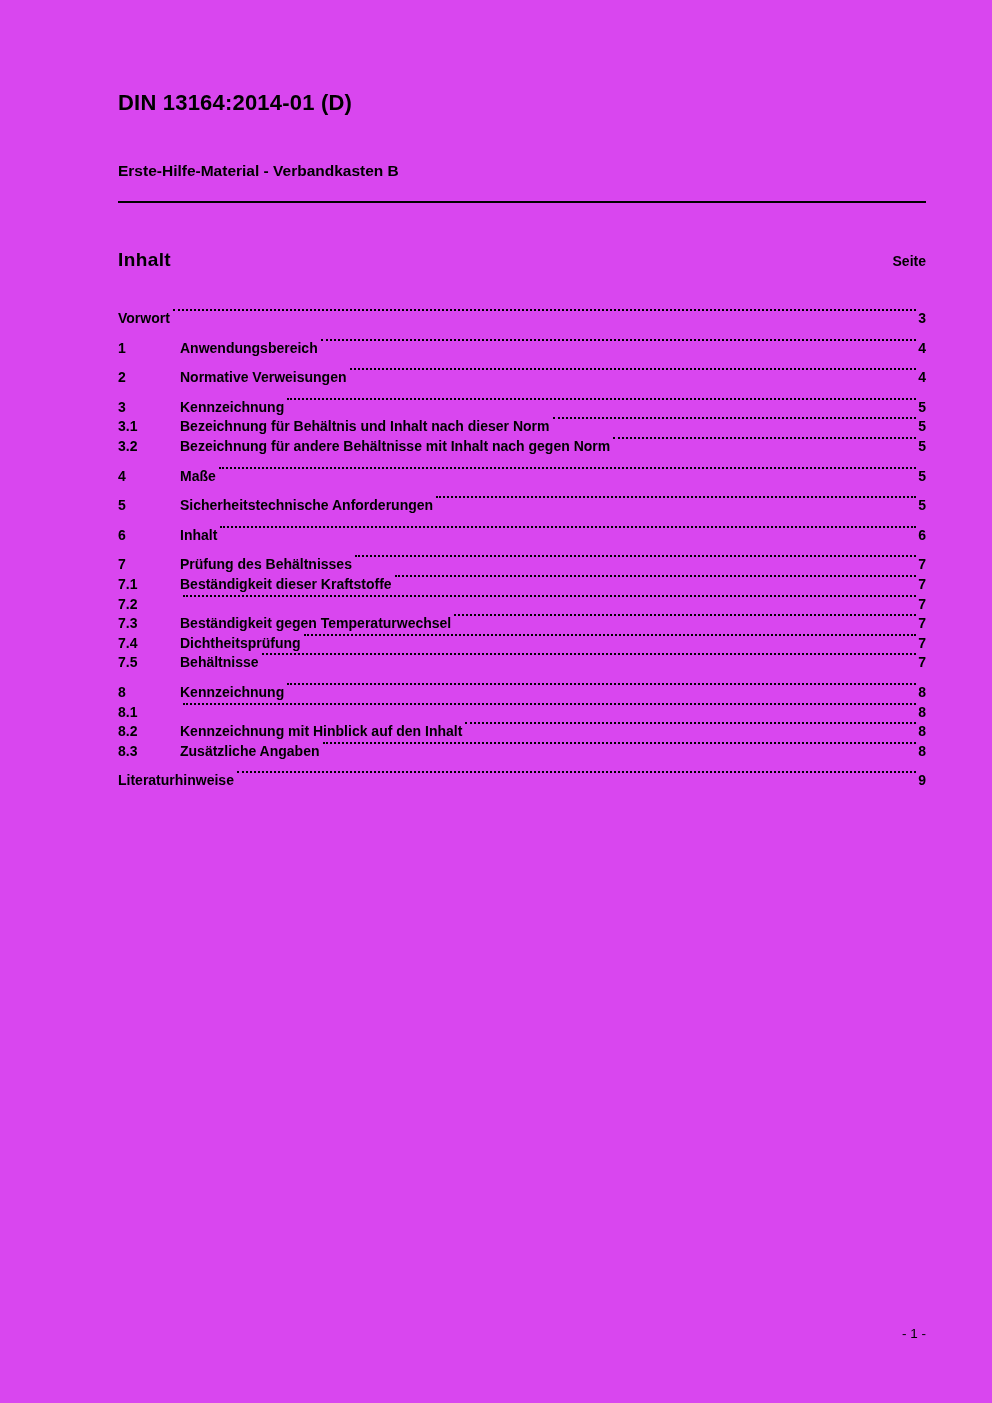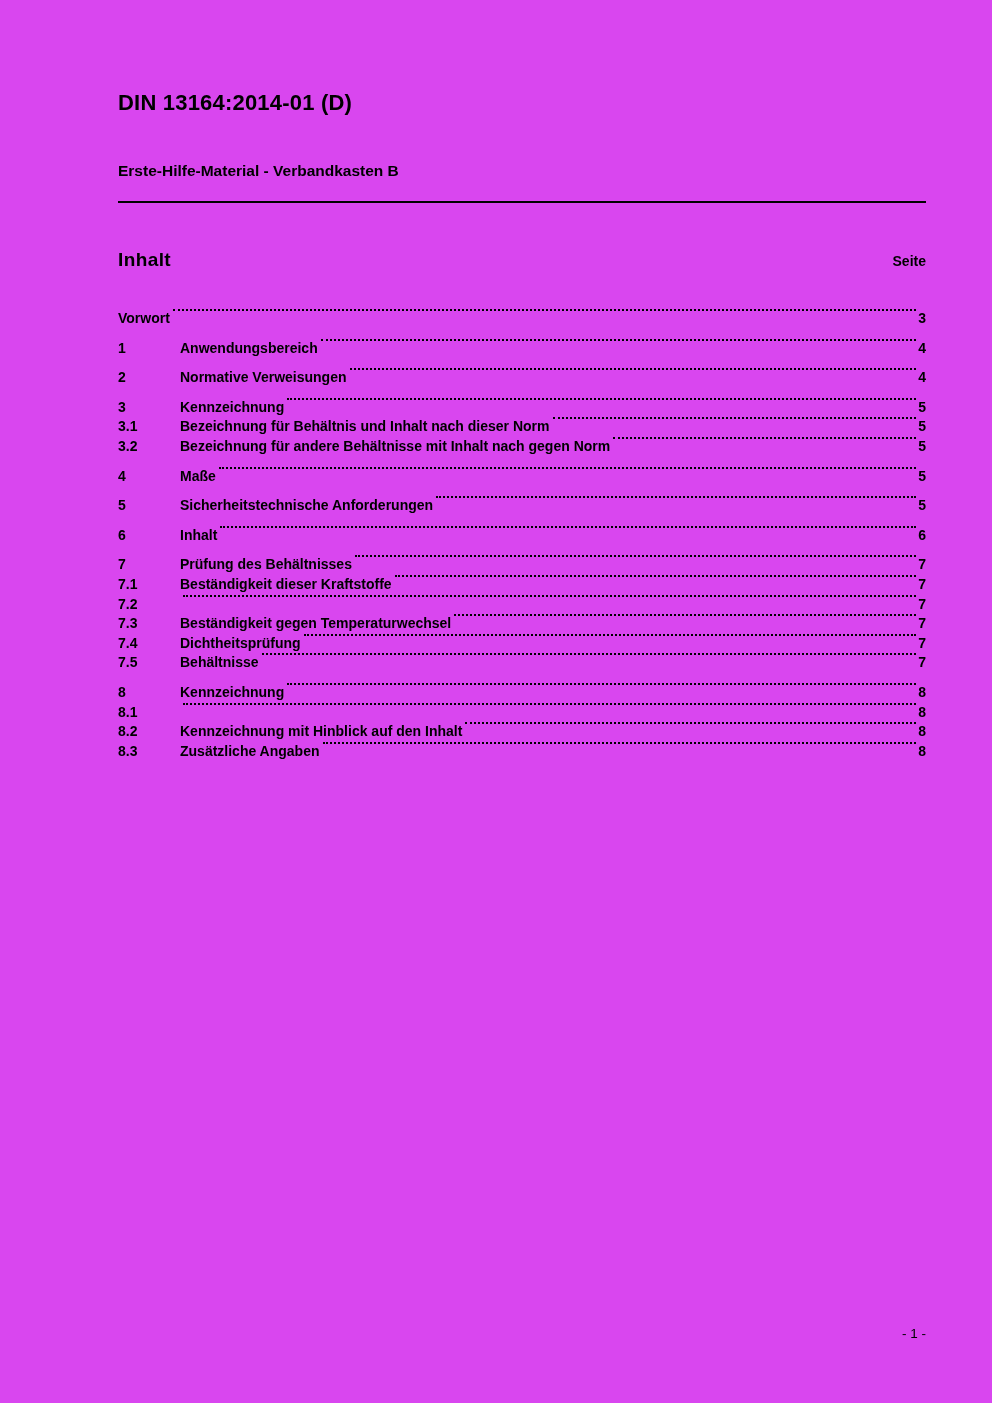--- a/index.html
+++ b/index.html
@@ -209,18 +209,24 @@
     <span class="toc-title">Kennzeichnung mit Hinblick auf den Inhalt</span>
     <span class="toc-leader"></span>
     <span class="toc-page">8</span>
   </div>
         <div class="toc-row">
     <span class="toc-num">8.3</span>
     <span class="toc-title">Zusätzliche Angaben</span>
     <span class="toc-leader"></span>
     <span class="toc-page">8</span>
   </div>
+        <div class="toc-row gap no-num">
+
+    <span class="toc-title">Literaturhinweise</span>
+    <span class="toc-leader"></span>
+    <span class="toc-page">9</span>
+  </div>
       </div>
 
   </div>
 
   <div class="footer-page">- 1 -</div>
 </div>
 
 </body></html>

